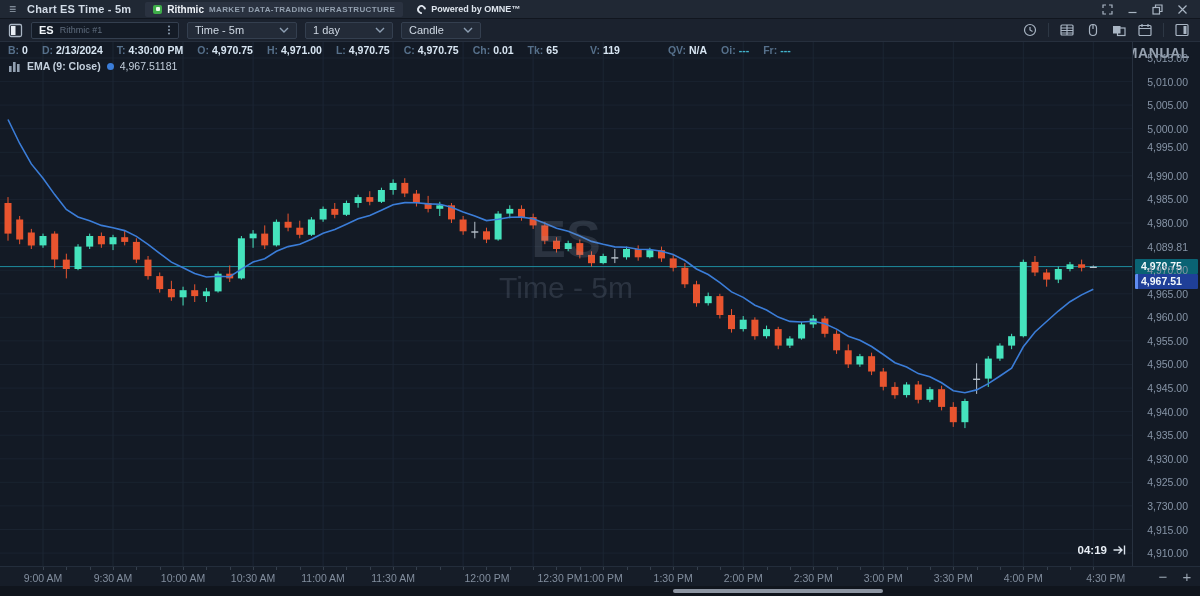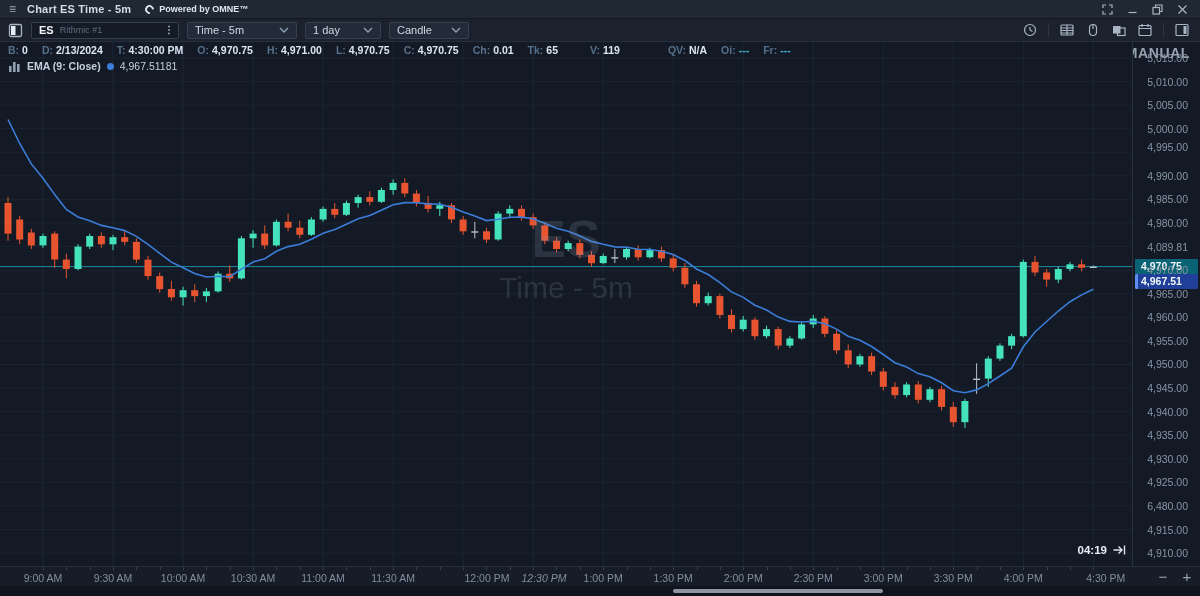--- a/index.html
+++ b/index.html
@@ -32,21 +32,21 @@
     background:#1b222e; border-bottom:1px solid #262f3d; display:flex; align-items:center;
     padding:0 8px; gap:8px; }
   .tool-btn { display:flex; align-items:center; justify-content:center; cursor:pointer; }
   .symbol-box { display:flex; align-items:center; width:148px; height:17px;
     background:#141b26; border:1px solid #343f4f; border-radius:2px; padding:0 4px 0 7px; cursor:text;}
   .symbol-txt { color:#f0f4f8; font-size:11px; font-weight:700; }
   .feed-txt { color:#5f6c7d; font-size:9px; margin-left:6px; flex:1; }
   .dropdown { display:flex; align-items:center; justify-content:space-between; height:17px;
     background:#232b38; border:1px solid #343f4f; border-radius:2px; padding:0 7px;
     color:#cfd8e3; font-size:11px; cursor:pointer; }
-  .dd-interval { width:110px; } .dd-range { width:76px; } .dd-style { width:80px; }
+  .dd-interval { width:110px; } .dd-range { width:88px; } .dd-style { width:80px; }
   .right-icons { display:flex; align-items:center; gap:10px; padding-right:2px; }
   .vsep { width:1px; height:14px; background:#2d3744; }
 
   
   .main { position:absolute; top:42px; left:0; width:1132px; height:524px; background:#131a25; }
   .plot { position:absolute; top:0; left:0; cursor:crosshair; }
 
   .quote-row { position:absolute; top:2px; left:8px; display:flex; align-items:center;
     font-size:10.5px; white-space:nowrap; }
   .qf { margin-right:14px; }
@@ -101,20 +101,25 @@
   .ema-line { stroke:#3b7dd8; stroke-width:1.6; fill:none; }
 </style>
 </head>
 <body>
 
 <div class="window">
 
   <div class="titlebar">
     <span class="hamburger">≡</span>
     <span class="win-title">Chart ES Time - 5m</span>
+    <span class="brand-pill">
+      <span class="brand-sq"></span>
+      <span class="brand-name">Rithmic</span>
+      <span class="brand-sub">Market Data-Trading Infrastructure</span>
+    </span>
     <span class="omne">
       <span class="omne-ic"></span>
       <span class="omne-txt">Powered by OMNE™</span>
     </span>
     <span class="tb-spacer"></span>
     <span class="winctl">
       <svg class="icon" width="11" height="11" viewBox="0 0 11 11">
           <path d="M1 4 V1 H4 M7 1 H10 V4 M10 7 V10 H7 M4 10 H1 V7"></path>
         </svg>
       <svg class="icon" width="11" height="11" viewBox="0 0 11 11">
@@ -486,38 +491,38 @@
       <span class="ptick" style="top: 221.175px;">4,970.00</span>
       <span class="ptick" style="top: 244.75px;">4,965.00</span>
       <span class="ptick" style="top: 268.325px;">4,960.00</span>
       <span class="ptick" style="top: 291.9px;">4,955.00</span>
       <span class="ptick" style="top: 315.475px;">4,950.00</span>
       <span class="ptick" style="top: 339.05px;">4,945.00</span>
       <span class="ptick" style="top: 362.625px;">4,940.00</span>
       <span class="ptick" style="top: 386.2px;">4,935.00</span>
       <span class="ptick" style="top: 409.775px;">4,930.00</span>
       <span class="ptick" style="top: 433.35px;">4,925.00</span>
-      <span class="ptick" style="top: 456.925px;">6,480.00</span>
+      <span class="ptick" style="top: 456.925px;">3,730.00</span>
       <span class="ptick" style="top: 480.5px;">4,915.00</span>
       <span class="ptick" style="top: 504.075px;">4,910.00</span>
     </div>
 
   <div class="time-axis" id="timeAxis">
     <span class="tz-btns">
       <span class="tz">−</span>
       <span class="tz">+</span>
     </span>
   <span class="ttick" style="left: 43px;">9:00 AM</span>
       <span class="ttick" style="left: 113.02px;">9:30 AM</span>
       <span class="ttick" style="left: 183.04px;">10:00 AM</span>
       <span class="ttick" style="left: 253.06px;">10:30 AM</span>
       <span class="ttick" style="left: 323.08px;">11:00 AM</span>
       <span class="ttick" style="left: 393.1px;">11:30 AM</span>
       <span class="ttick" style="left: 487px;">12:00 PM</span>
-      <span class="ttick" style="left: 544px; font-style: italic;">12:30 PM</span>
+      <span class="ttick" style="left: 560px;">12:30 PM</span>
       <span class="ttick" style="left: 603.16px;">1:00 PM</span>
       <span class="ttick" style="left: 673.18px;">1:30 PM</span>
       <span class="ttick" style="left: 743.2px;">2:00 PM</span>
       <span class="ttick" style="left: 813.22px;">2:30 PM</span>
       <span class="ttick" style="left: 883.24px;">3:00 PM</span>
       <span class="ttick" style="left: 953.26px;">3:30 PM</span>
       <span class="ttick" style="left: 1023.28px; text-align: center;">4:00 PM</span>
       <span class="ttick" style="left: 1093.3px; text-align: right;">4:30 PM</span>
       <span class="tmark" style="left: 43px;"></span>
       <span class="tmark" style="left: 66.34px;"></span>

